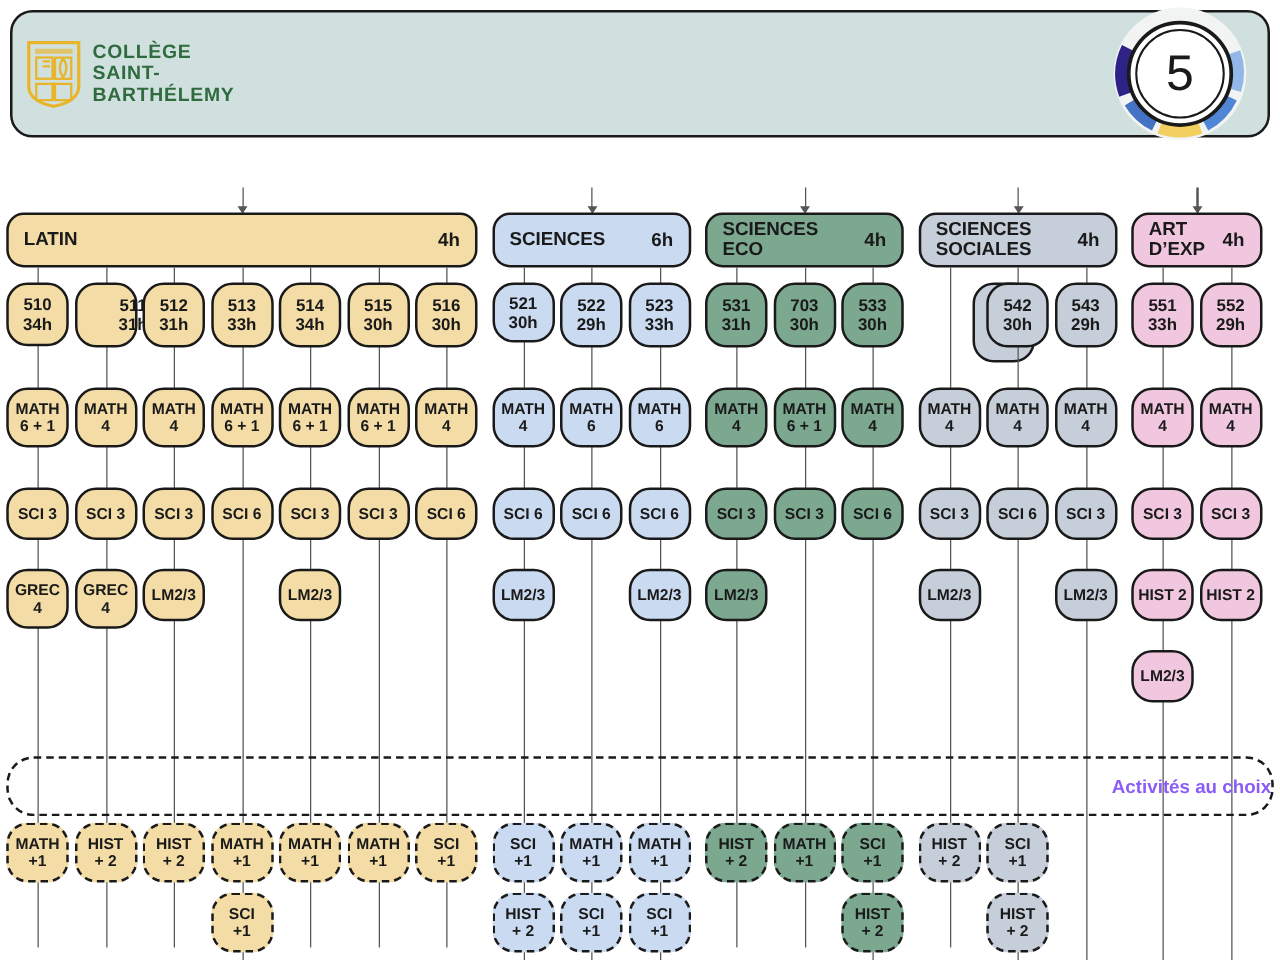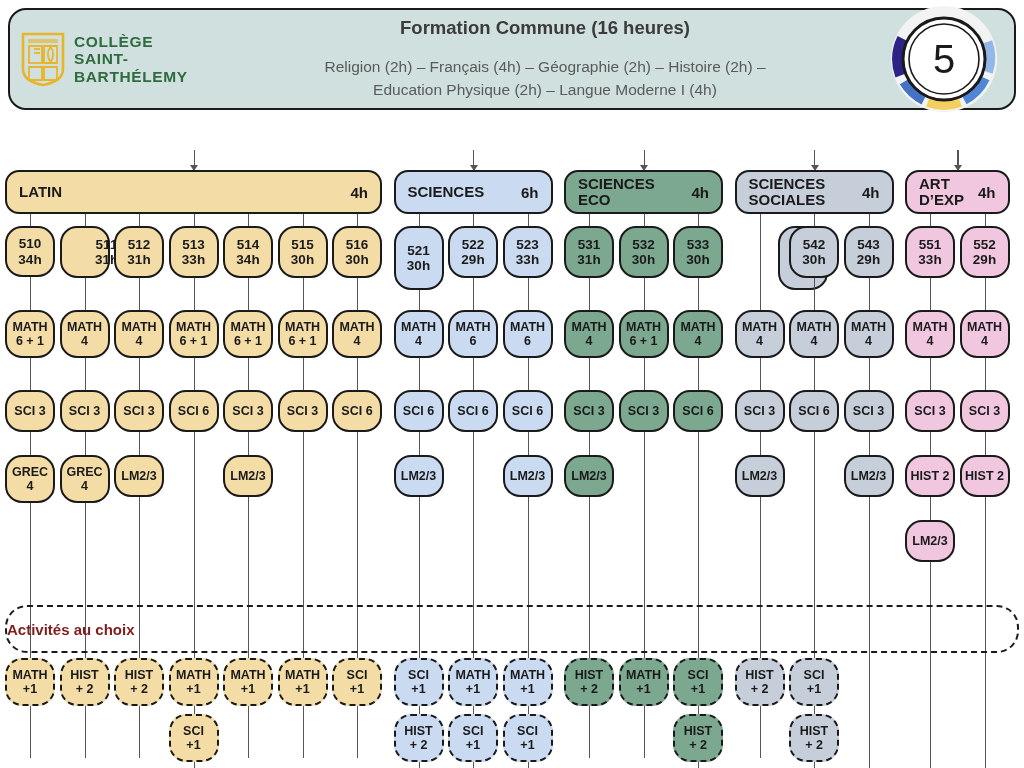--- a/index.html
+++ b/index.html
@@ -136,24 +136,24 @@
   .bubble.dashed { border-style: dashed; border-width: 2.5px; }
   .bubble .l2 { font-weight: bold; }
 
   
   .act-band {
     position: absolute;
     border: 2.5px dashed #1a1a1a;
     border-radius: 22px;
     display: flex;
     align-items: center;
-    justify-content: flex-start;
+    justify-content: flex-end;
     font-weight: bold;
     font-size: 15px;
-    color: #7f1d1d;
+    color: #8b5cf6;
   }
 </style>
 </head>
 <body>
 
 <div id="page">
 
   <div class="header">
     <div class="logo-wrap">
       <svg class="crest" viewBox="0 0 46 56">
@@ -170,27 +170,20 @@
           <line x1="23" y1="35" x2="23" y2="49"></line>
         </g>
       </svg>
       <div class="logo-text">
         <div>COLLÈGE</div>
         <div>SAINT-</div>
         <div>BARTHÉLEMY</div>
       </div>
     </div>
 
-    <div class="header-center">
-      <div class="fc-title">Formation Commune (16 heures)</div>
-      <div class="fc-sub">
-        <div>Religion (2h) – Français (4h) – Géographie (2h) – Histoire (2h) –</div>
-        <div>Education Physique (2h) – Langue Moderne I (4h)</div>
-      </div>
-    </div>
 
     <div class="badge">
       <svg viewBox="0 0 112 112" width="112" height="112">
         <circle cx="56" cy="56" r="53" fill="#f2f4f3"></circle>
         <g fill="none" stroke-width="11">
           <path d="M 12.6 72.5 A 47 47 0 0 1 14.5 35.5" stroke="#2e2287"></path>
           <path d="M 16.5 78.5 A 47 47 0 0 0 36 96.5" stroke="#4472c4"></path>
           <path d="M 40 98.6 A 47 47 0 0 0 72 98.6" stroke="#f3cf5f"></path>
           <path d="M 76 96.5 A 47 47 0 0 0 96.5 75" stroke="#4f86d6"></path>
           <path d="M 99.5 69 A 47 47 0 0 0 99 39" stroke="#93b7e8"></path>
@@ -361,21 +354,21 @@
         <div class="l2">4</div>
       </div>
       <div class="bubble single" style="left: 332px; top: 240px; width: 50px; height: 42px; background: rgb(243, 220, 166);">
         <div>SCI 6</div>
       </div>
       <div class="bubble subj dashed" style="left: 332px; top: 508px; width: 50px; height: 48px; background: rgb(243, 220, 166);">
         <div>SCI</div>
         <div class="l2">+1</div>
       </div>
       <div class="col-line" style="left: 418.5px; top: 64px; height: 600px;"></div>
-      <div class="bubble code" style="left: 393.5px; top: 76px; width: 50px; height: 64px; background: rgb(201, 218, 241);">
+      <div class="bubble code" style="left: 393.5px; top: 76px; width: 50px; height: 48px; background: rgb(201, 218, 241);">
         <div>521</div>
         <div>30h</div>
       </div>
       <div class="bubble subj" style="left: 393.5px; top: 160px; width: 50px; height: 48px; background: rgb(201, 218, 241);">
         <div>MATH</div>
         <div class="l2">4</div>
       </div>
       <div class="bubble single" style="left: 393.5px; top: 240px; width: 50px; height: 42px; background: rgb(201, 218, 241);">
         <div>SCI 6</div>
       </div>
@@ -447,21 +440,21 @@
       </div>
       <div class="bubble single" style="left: 564px; top: 305px; width: 50px; height: 42px; background: rgb(123, 168, 143);">
         <div>LM2/3</div>
       </div>
       <div class="bubble subj dashed" style="left: 564px; top: 508px; width: 50px; height: 48px; background: rgb(123, 168, 143);">
         <div>HIST</div>
         <div class="l2">+ 2</div>
       </div>
       <div class="col-line" style="left: 643.5px; top: 64px; height: 544px;"></div>
       <div class="bubble code" style="left: 618.5px; top: 76px; width: 50px; height: 52px; background: rgb(123, 168, 143);">
-        <div>532</div>
+        <div>703</div>
         <div>30h</div>
       </div>
       <div class="bubble subj" style="left: 618.5px; top: 160px; width: 50px; height: 48px; background: rgb(123, 168, 143);">
         <div>MATH</div>
         <div class="l2">6 + 1</div>
       </div>
       <div class="bubble single" style="left: 618.5px; top: 240px; width: 50px; height: 42px; background: rgb(123, 168, 143);">
         <div>SCI 3</div>
       </div>
       <div class="bubble subj dashed" style="left: 618.5px; top: 508px; width: 50px; height: 48px; background: rgb(123, 168, 143);">

